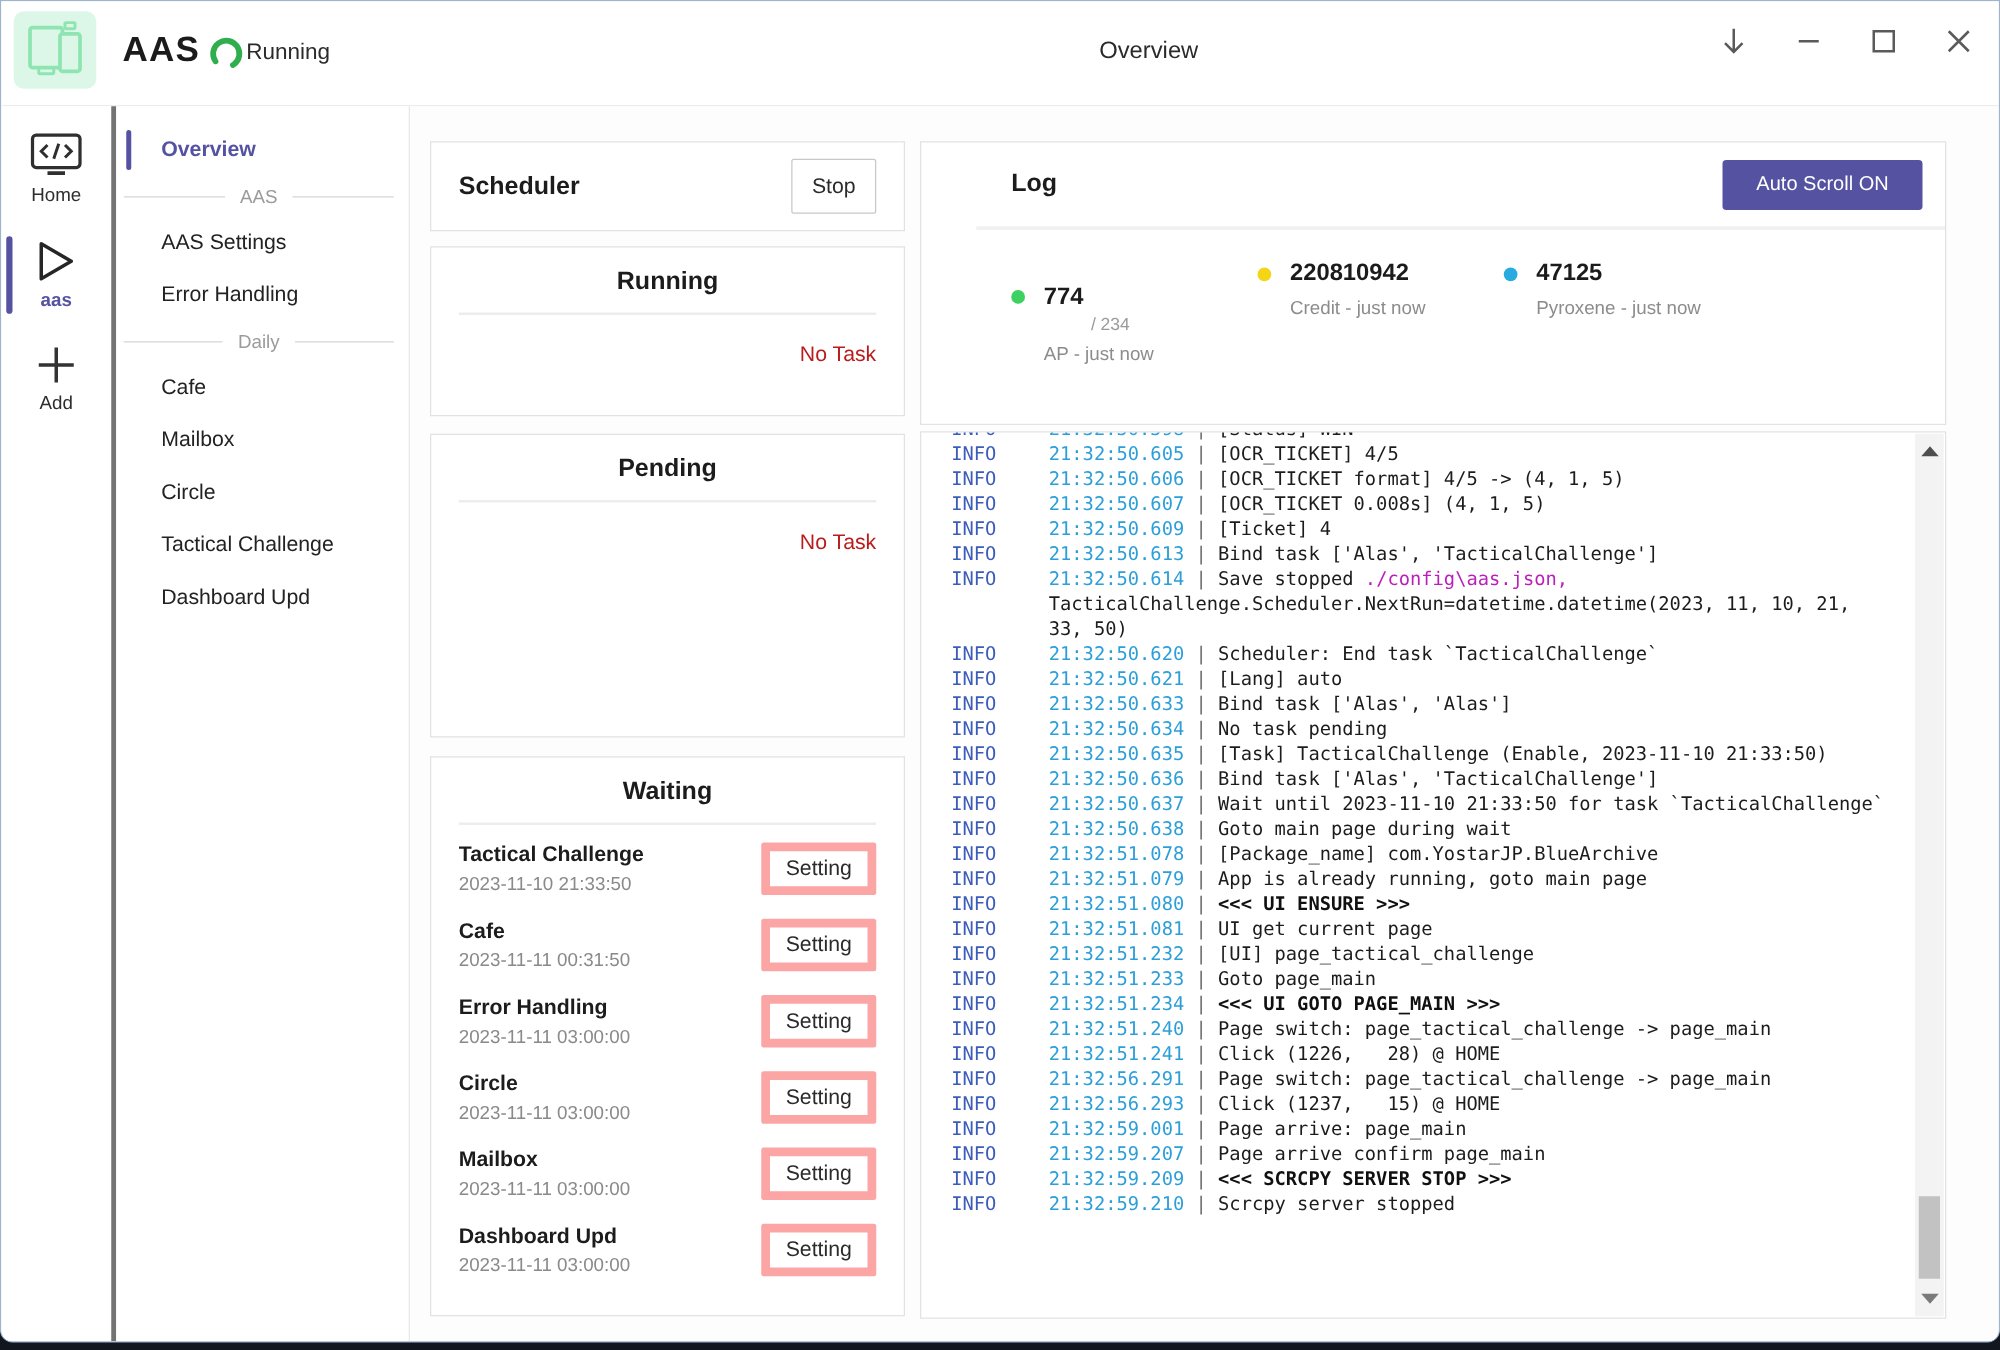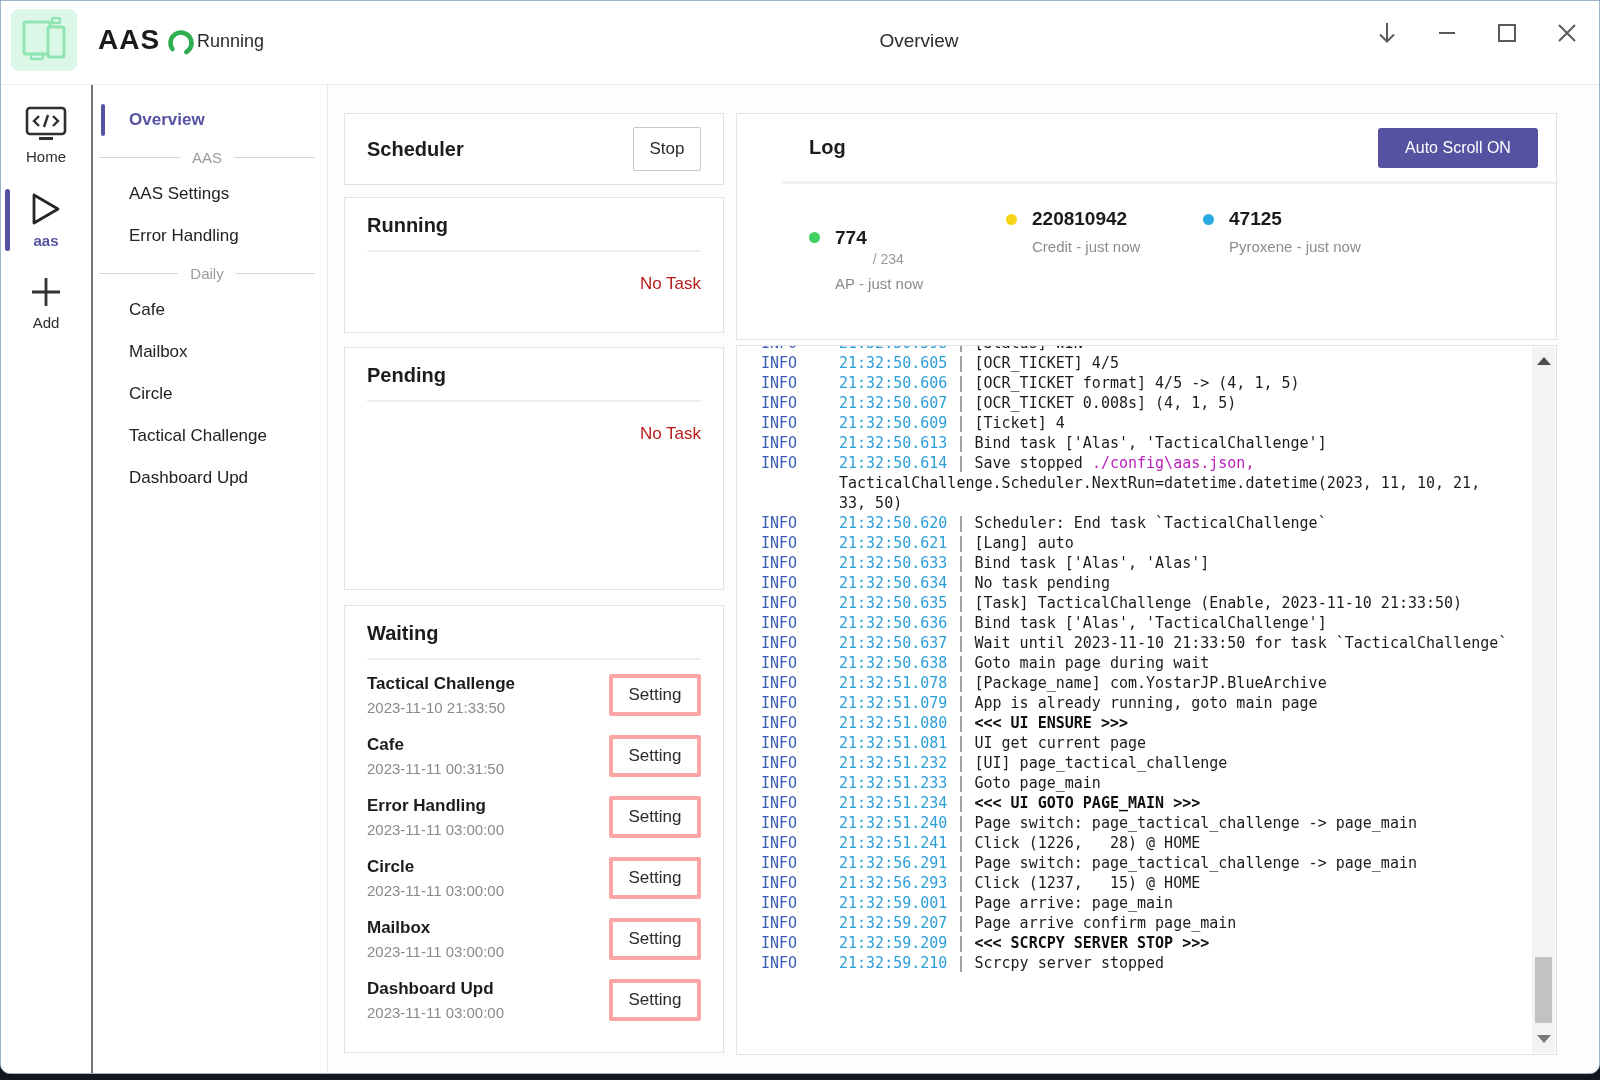--- a/index.html
+++ b/index.html
@@ -11,21 +11,21 @@
   .header { position:absolute; top:0; left:0; right:0; height:84px; background:#fff; border-bottom:1px solid #ececec; }
   .logo { position:absolute; left:10px; top:8px; width:66px; height:62px; background:#dcf7e8; border-radius:8px; display:flex; align-items:center; justify-content:center; }
   .app-name { position:absolute; left:97px; top:23px; font-size:28px; font-weight:bold; color:#1b1b1b; letter-spacing:1px; }
   .spinner { position:absolute; left:166px; top:28px; width:28px; height:28px; }
   .status-text { position:absolute; left:196px; top:30px; font-size:18px; color:#2b2b2b; }
   .win-title { position:absolute; left:918px; top:29px; transform:translateX(-50%); font-size:19px; color:#2b2b2b; }
   .win-controls { position:absolute; right:14px; top:14px; display:flex; gap:24px; }
   .win-btn { width:36px; height:36px; display:flex; align-items:center; justify-content:center; cursor:default; }
 
   
-  .rail { position:absolute; left:0; top:84px; bottom:0; width:92px; background:#fff; border-right:2px solid #737373; }
+  .rail { position:absolute; left:0; top:84px; bottom:0; width:92px; background:#fff; border-right:4px solid #737373; }
   .rail-item { position:relative; margin-top:14px; display:flex; flex-direction:column; align-items:center; gap:5px; padding:6px 0; }
   .rail-item .rail-label { font-size:15px; color:#2e2e2e; }
   .rail-item.active .rail-label { color:#5552a2; font-weight:bold; }
   .rail-bar { position:absolute; left:4px; top:4px; bottom:4px; width:5px; border-radius:3px; background:#5552a2; display:none; }
   .rail-item.active .rail-bar { display:block; }
 
   
   .nav { position:absolute; left:92px; top:84px; bottom:0; width:235px; background:#fff; border-right:1px solid #e8e8e8; padding-top:14px; }
   .nav-item { position:relative; height:42px; display:flex; align-items:center; padding-left:36px; font-size:17px; color:#222; cursor:default; }
   .nav-item .nav-bar { position:absolute; left:8px; top:5px; width:4px; height:32px; border-radius:2px; background:#5552a2; display:none; }
@@ -35,36 +35,36 @@
   .nav-line { flex:1; height:1px; background:#d5d5d5; }
   .nav-div-label { margin:0 12px; font-size:15px; color:#9b9b9b; }
 
   
   .content { position:absolute; left:327px; top:84px; right:0; bottom:0; background:#fdfdfd; }
   .card { background:#fff; border:1px solid #e2e2e2; }
   .col-main { position:absolute; left:16px; top:14px; width:380px; }
   .col-log  { position:absolute; left:408px; top:14px; width:821px; }
 
   .scheduler-card { height:72px; display:flex; align-items:center; padding:0 22px; }
-  .card-title { font-size:20px; font-weight:bold; color:#1c1c1c; }
+  .card-title { font-size:20px; font-weight:bold; color:#1c1c1c;text-align:center; }
   .stop-btn { margin-left:auto; width:68px; height:44px; background:#fff; border:1px solid #c8c8c8; border-radius:2px; font-size:17px; color:#2b2b2b; font-family:inherit; }
 
   .panel { padding:16px 22px 0 22px; margin-top:12px; }
   .running-card { height:136px; }
   .pending-card { height:243px; margin-top:14px; }
   .waiting-card { height:448px; margin-top:15px; }
   .panel-divider { height:2px; background:#ededed; margin-top:13px; }
   .empty-text { text-align:right; color:#b91c1c; font-size:17px; margin-top:22px; }
 
   .waiting-list { padding-top:4px; }
   .waiting-row { display:flex; align-items:center; height:61px; }
   .waiting-info { flex:1; }
   .waiting-name { font-size:17px; font-weight:bold; color:#1c1c1c; }
   .waiting-time { font-size:15px; color:#8a8a8a; margin-top:5px; }
-  .setting-btn { width:92px; height:42px; background:#fff; border:4px solid #fca5a5; border-radius:2px; font-size:17px; color:#2b2b2b; font-family:inherit; }
+  .setting-btn { width:92px; height:42px; background:#fff; border:7px solid #fca5a5; border-radius:2px; font-size:17px; color:#2b2b2b; font-family:inherit; }
 
   
   .log-head-card { height:227px; position:relative; }
   .log-title-row { height:70px; display:flex; align-items:center; padding:0 18px 0 28px; border-bottom:3px solid #f1f1f1; }
   .autoscroll-btn { margin-left:auto; width:160px; height:40px; background:#5552a2; color:#fff; border:none; border-radius:3px; font-size:16px; font-family:inherit; }
   .dashboard { display:flex; padding:24px 0 0 28px; }
   .dash-item { width:197px; }
   .dash-value-row { display:flex; align-items:center; }
   .dash-dot { width:11px; height:11px; border-radius:50%; margin-right:15px; }
   .dash-value { font-size:19px; font-weight:bold; color:#1b1b1b; }

